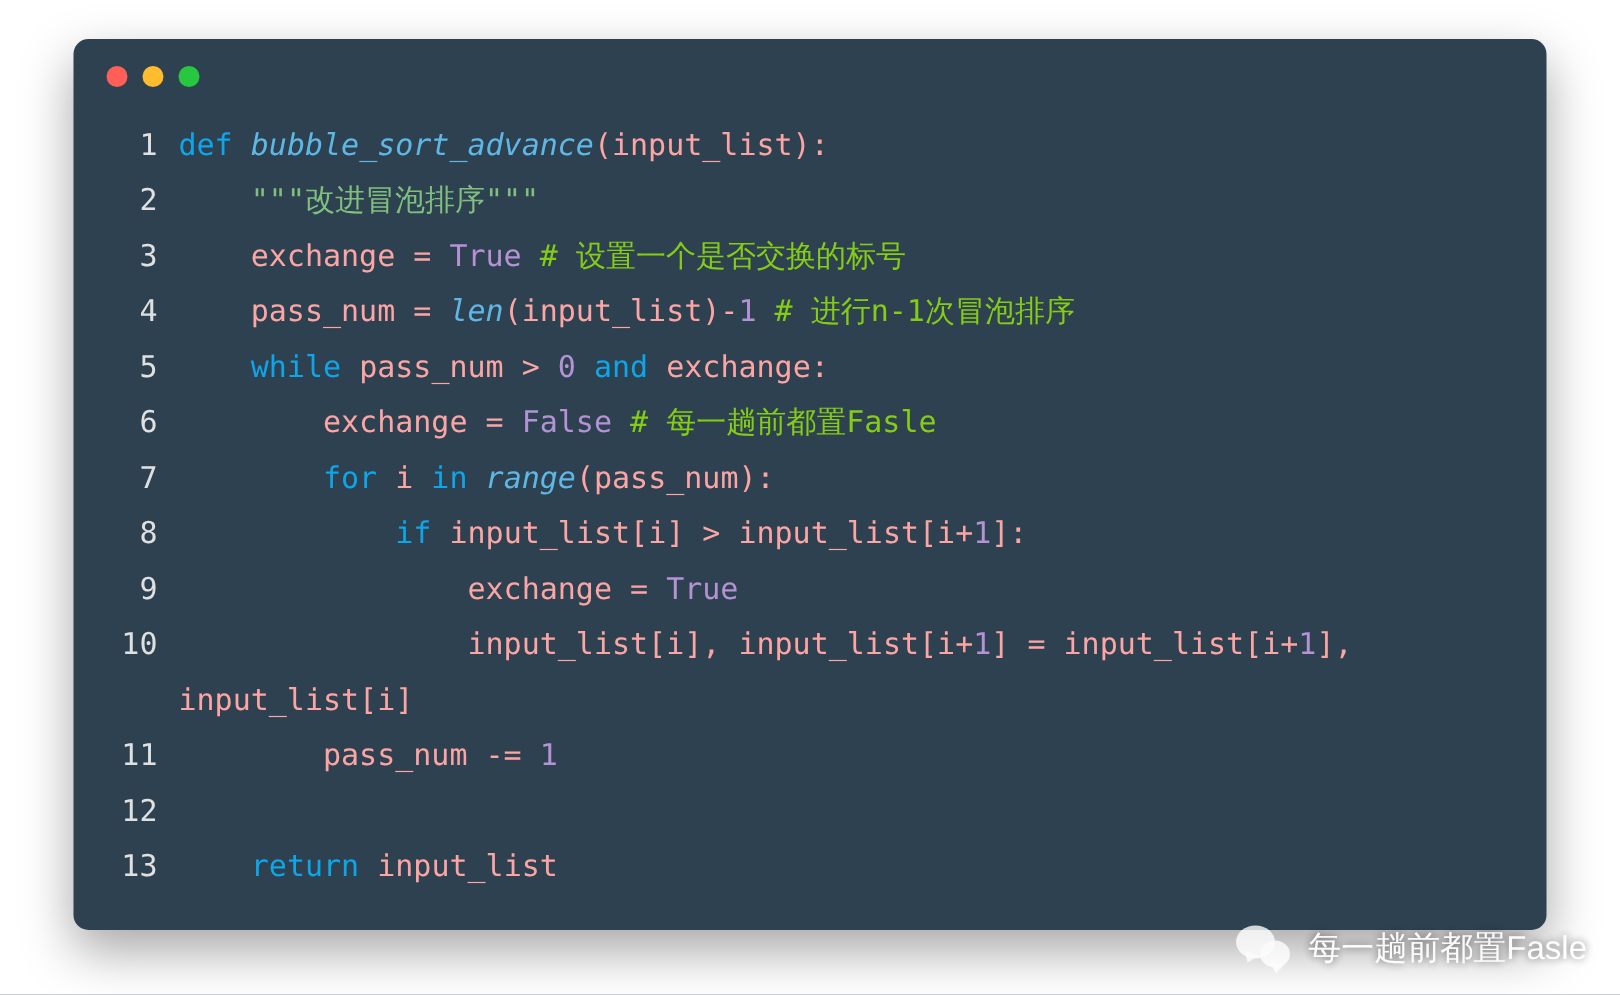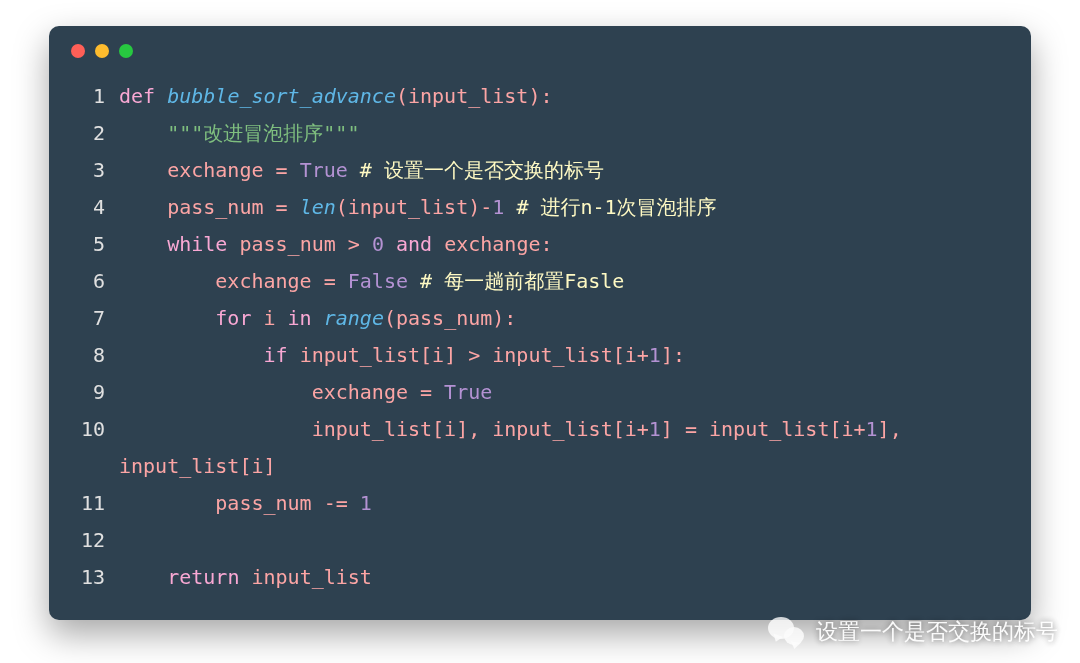--- a/index.html
+++ b/index.html
@@ -58,26 +58,26 @@
     display: inline-block;
     width: 38px;
     text-align: right;
     color: #e0e0e0;
     margin-right: 14px;
     user-select: none;
   }
   .content { display: inline; }
 
   
-  .kw     { color: #f9a8d4; }  
+  .kw     { color: #0ea5e9; }  
   .fn     { color: #5fb7e6; font-style: italic; }  
   .str    { color: #7fbf7f; }  
   .num    { color: #b492d3; }  
   .const  { color: #b492d3; text-align: right; }  
-  .cmt    { color: #fef9c3; font-style: normal; }
+  .cmt    { color: #84cc16; font-style: normal; }
   .id     { color: #fca5a5; }
 
   
   .watermark {
     position: absolute;
     right: 22px;
     bottom: 14px;
     display: flex;
     align-items: center;
     gap: 8px;
@@ -119,16 +119,16 @@
     <div class="code" id="code"><div class="row"><span class="ln">1</span><span class="content"><span class="kw">def </span><span class="fn">bubble_sort_advance</span><span class="id">(input_list):</span></span></div><div class="row"><span class="ln">2</span><span class="content"><span class="id">    </span><span class="str">"""改进冒泡排序"""</span></span></div><div class="row"><span class="ln">3</span><span class="content"><span class="id">    exchange = </span><span class="const">True</span><span class="id"> </span><span class="cmt"># 设置一个是否交换的标号</span></span></div><div class="row"><span class="ln">4</span><span class="content"><span class="id">    pass_num = </span><span class="fn">len</span><span class="id">(input_list)-</span><span class="num">1</span><span class="id"> </span><span class="cmt"># 进行n-1次冒泡排序</span></span></div><div class="row"><span class="ln">5</span><span class="content"><span class="id">    </span><span class="kw">while</span><span class="id"> pass_num &gt; </span><span class="num">0</span><span class="id"> </span><span class="kw">and</span><span class="id"> exchange:</span></span></div><div class="row"><span class="ln">6</span><span class="content"><span class="id">        exchange = </span><span class="const">False</span><span class="id"> </span><span class="cmt"># 每一趟前都置Fasle</span></span></div><div class="row"><span class="ln">7</span><span class="content"><span class="id">        </span><span class="kw">for</span><span class="id"> i </span><span class="kw">in</span><span class="id"> </span><span class="fn">range</span><span class="id">(pass_num):</span></span></div><div class="row"><span class="ln">8</span><span class="content"><span class="id">            </span><span class="kw">if</span><span class="id"> input_list[i] &gt; input_list[i+</span><span class="num">1</span><span class="id">]:</span></span></div><div class="row"><span class="ln">9</span><span class="content"><span class="id">                exchange = </span><span class="const">True</span></span></div><div class="row"><span class="ln">10</span><span class="content"><span class="id">                input_list[i], input_list[i+</span><span class="num">1</span><span class="id">] = input_list[i+</span><span class="num">1</span><span class="id">],</span></span></div><div class="row"><span class="ln"></span><span class="content"><span class="id">input_list[i]</span></span></div><div class="row"><span class="ln">11</span><span class="content"><span class="id">        pass_num -= </span><span class="num">1</span></span></div><div class="row"><span class="ln">12</span><span class="content"><span class="id"></span></span></div><div class="row"><span class="ln">13</span><span class="content"><span class="id">    </span><span class="kw">return</span><span class="id"> input_list</span></span></div></div>
   </div>
 
   <div class="watermark">
     <span class="wechat-icon">
       <span class="big"></span>
         <span class="tail t1"></span>
       <span class="small"></span>
         <span class="tail t2"></span>
     </span>
-    <span>设置一个是否交换的标号</span>
+    <span>每一趟前都置Fasle</span>
   </div>
 
 </div>
 
 </body></html>

